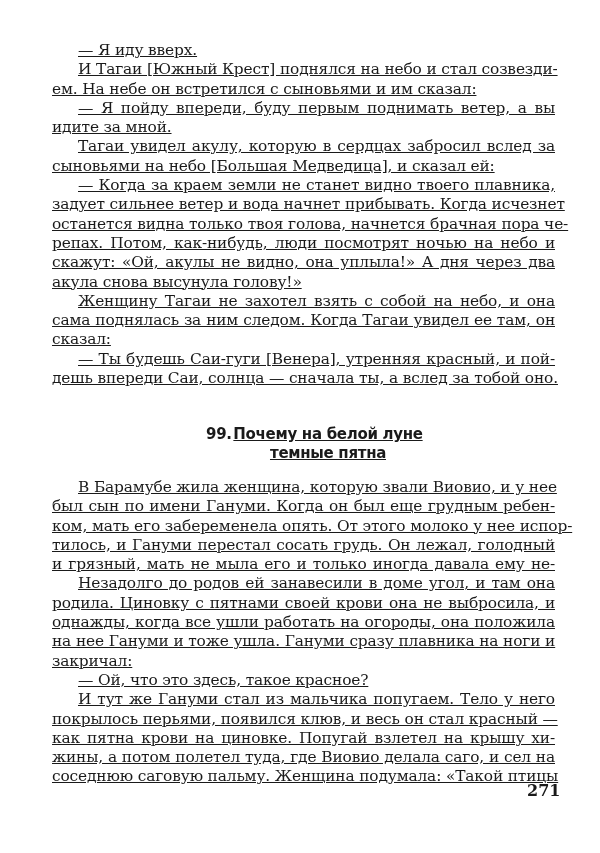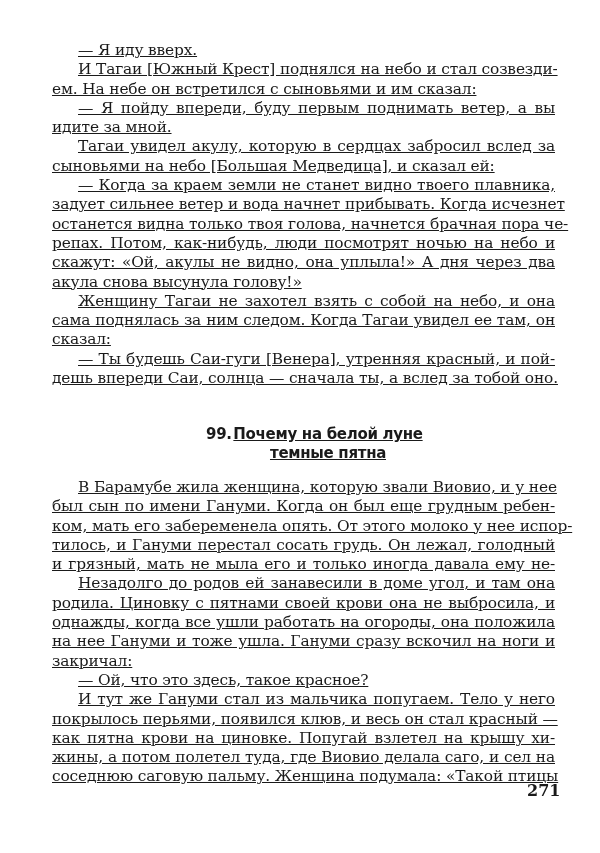--- a/index.html
+++ b/index.html
@@ -94,21 +94,21 @@
 
   <div class="section2" id="sec2">
       <span class="line indent just">В Барамубе жила женщина, которую звали Виовио, и у нее</span>
       <span class="line just">был сын по имени Гануми. Когда он был еще грудным ребен-</span>
       <span class="line just">ком, мать его забеременела опять. От этого молоко у нее испор-</span>
       <span class="line just">тилось, и Гануми перестал сосать грудь. Он лежал, голодный</span>
       <span class="line just">и грязный, мать не мыла его и только иногда давала ему не-</span>
       <span class="line indent just">Незадолго до родов ей занавесили в доме угол, и там она</span>
       <span class="line just">родила. Циновку с пятнами своей крови она не выбросила, и</span>
       <span class="line just">однажды, когда все ушли работать на огороды, она положила</span>
-      <span class="line just">на нее Гануми и тоже ушла. Гануми сразу вскочил на ноги и</span>
+      <span class="line just">на нее Гануми и тоже ушла. Гануми сразу плавника на ноги и</span>
       <span class="line">закричал:</span>
       <span class="line indent">— Ой, что это здесь, такое красное?</span>
       <span class="line indent just">И тут же Гануми стал из мальчика попугаем. Тело у него</span>
       <span class="line just">покрылось перьями, появился клюв, и весь он стал красный —</span>
       <span class="line just">как пятна крови на циновке. Попугай взлетел на крышу хи-</span>
       <span class="line just">жины, а потом полетел туда, где Виовио делала саго, и сел на</span>
       <span class="line just">соседнюю саговую пальму. Женщина подумала: «Такой птицы</span>
     </div>
 </div>
 

